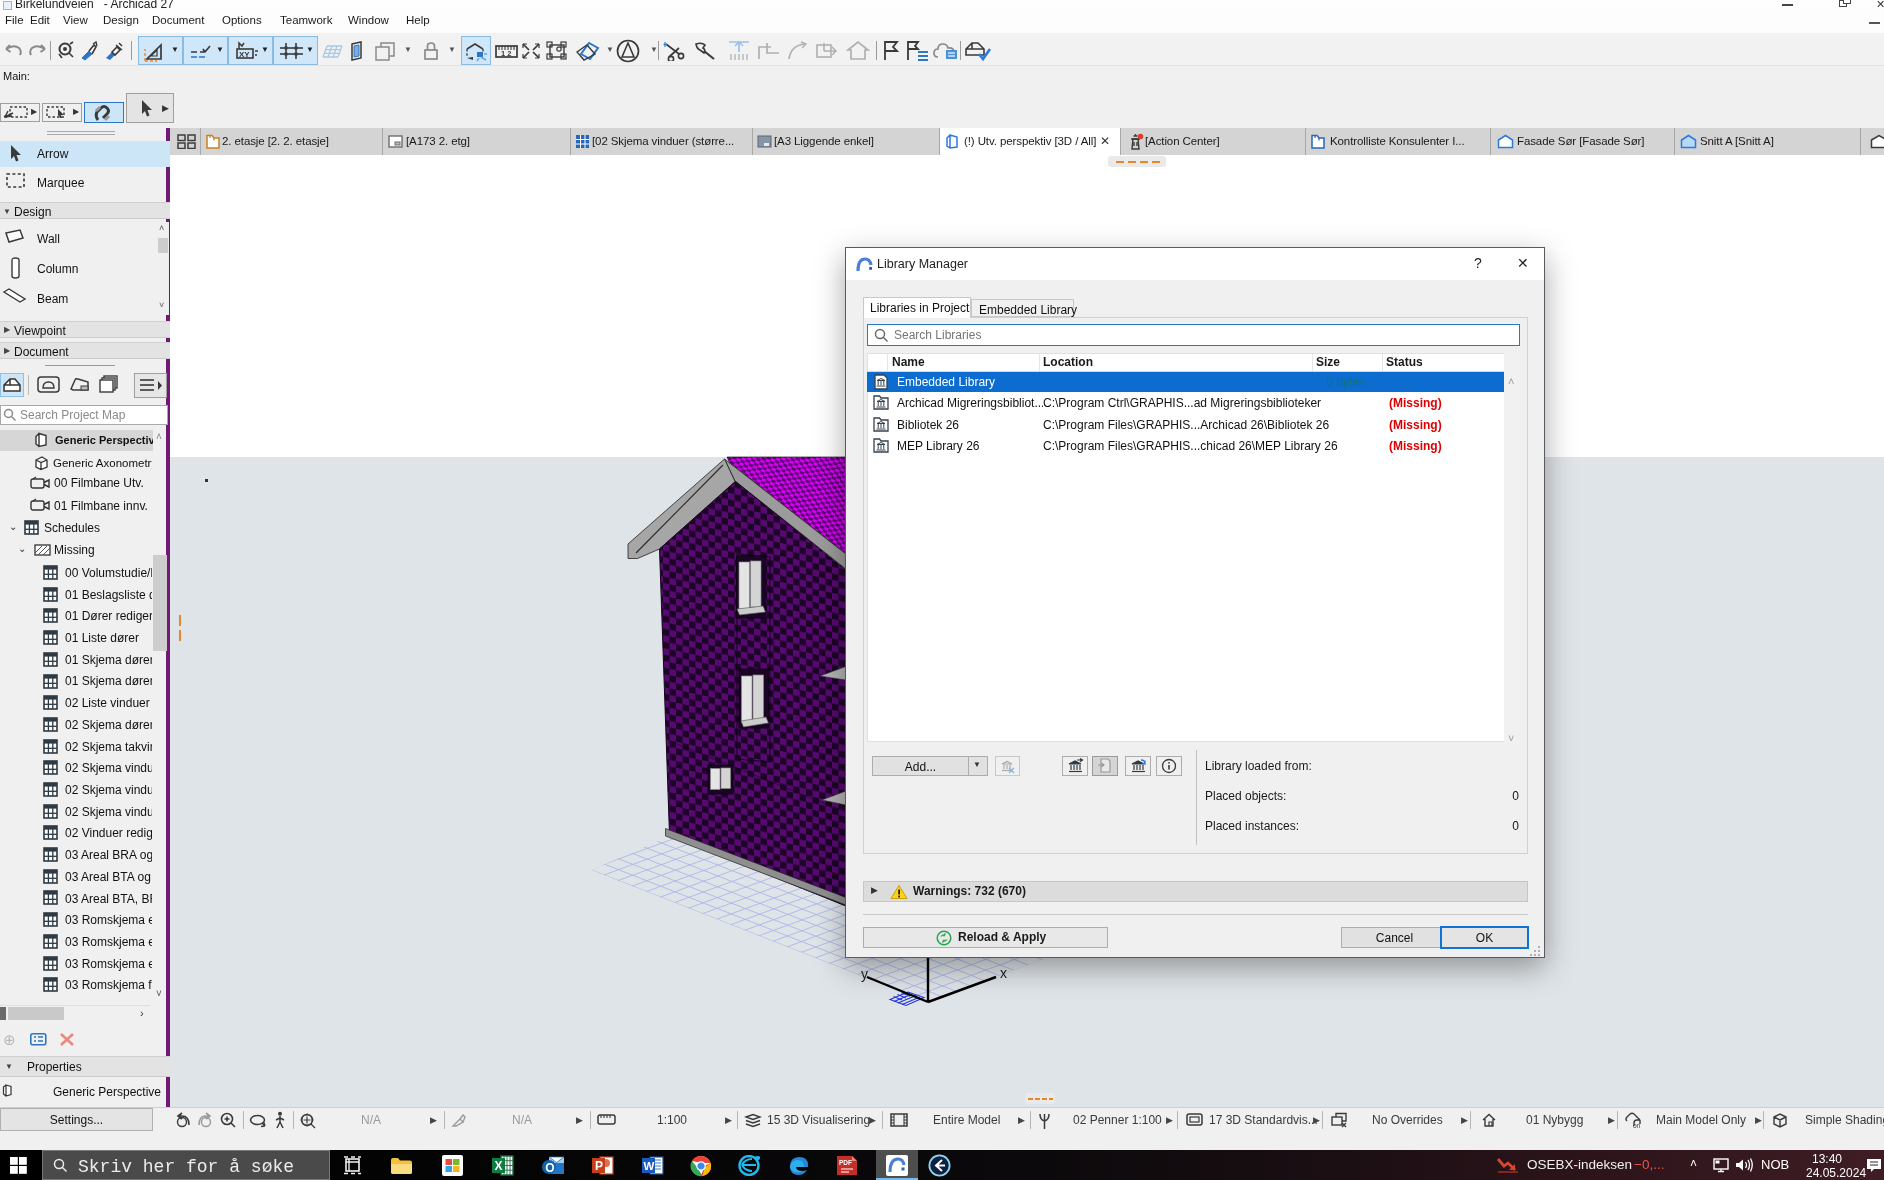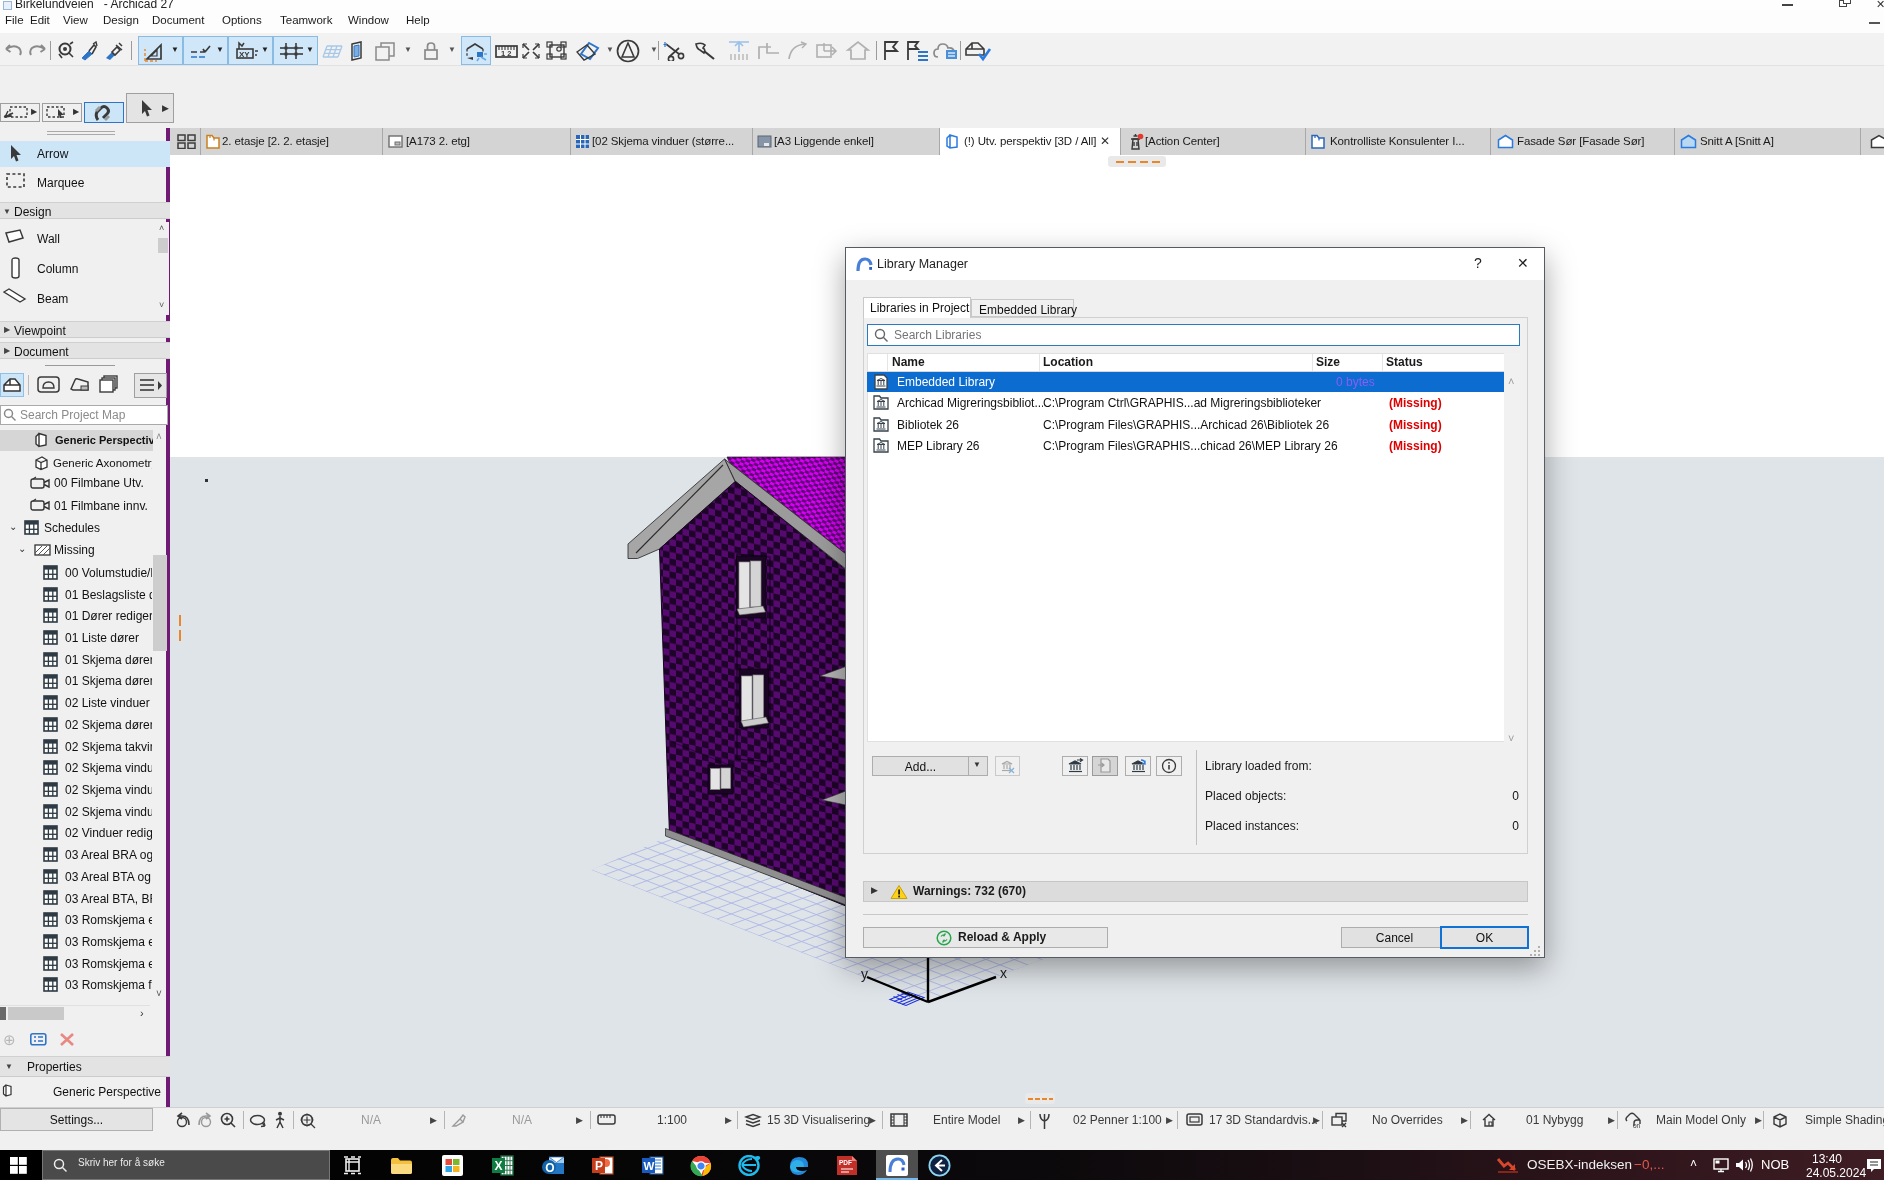--- a/index.html
+++ b/index.html
@@ -245,20 +245,23 @@
           <line x1="15" y1="15" x2="22" y2="15"></line>
         </g>
       </svg>
 <div class="tb-sep" style="left:960px;top:8px;height:19px;"></div>
 <svg class="abs" style="left:964px;top:7px;" width="28" height="22">
         <path d="M2 9 L8 3 L14 3 L20 9 L20 15 L2 15 Z M8 3 L8 9 L2 9 M8 9 L20 9" fill="none" stroke="#3a3a3a" stroke-width="1.6"></path>
         <path d="M15 14 L19 19 L26 9" fill="none" stroke="#2a7ae0" stroke-width="2.6"></path>
       </svg>
     </div>
 
+  <div class="mainrow">
+      <span class="abs" style="left:3px;top:4px;font-size:11px;">Main:</span>
+    </div>
 
   <div class="btnrow" id="btnrow">
       <div class="abs" style="left:0px;top:10px;width:40px;height:19px;background:#f0f0f0;border:1px solid #9f9f9f;"></div>
 <svg class="abs" style="left:3px;top:13px;" width="26" height="13">
         <rect x="7" y="1" width="17" height="10" fill="none" stroke="#3a3a3a" stroke-width="1.4" stroke-dasharray="2.5 2"></rect>
         <path d="M2 11 L10 7 M2 11 L5 5 M2 11 L9 10" stroke="#3a3a3a" stroke-width="1.4"></path>
         <circle cx="2.5" cy="10.5" r="1.6" fill="#3a3a3a"></circle>
       </svg>
 <span class="abs" style="left:31px;top:14px;font-size:8px;color:#333;">▶</span>
 <div class="abs" style="left:42px;top:10px;width:40px;height:19px;background:#f0f0f0;border:1px solid #9f9f9f;"></div>
@@ -902,21 +905,21 @@
         <path d="M2 1 L11 1 L14 4 L14 15 L2 15 Z" fill="#fff" stroke="#37424c" stroke-width="1.3"></path>
         <g stroke="#37424c" stroke-width="1" fill="none">
           <path d="M4 6.5 L8 4.5 L12 6.5 Z"></path>
           <line x1="5.2" y1="7" x2="5.2" y2="11"></line>
           <line x1="8" y1="7" x2="8" y2="11"></line>
           <line x1="10.8" y1="7" x2="10.8" y2="11"></line>
           <line x1="3.5" y1="12" x2="12.5" y2="12"></line>
         </g>
       </svg>
 <span class="abs" style="left:51px;top:127px;color:#fff;">Embedded Library</span>
-<span class="abs" style="left:490px;top:127px;color:#8b5cf6;width:67px;text-align:left;display:inline-block;">0 bytes</span>
+<span class="abs" style="left:466px;top:127px;color:#0f766e;width:67px;text-align:center;display:inline-block;">0 bytes</span>
 <svg class="abs" style="left:27px;top:147px;" width="16" height="16">
         <path d="M1 3 L1 14 L15 14 L15 3 L8 3 L6.5 1 L1 1 Z" fill="#fff" stroke="#37424c" stroke-width="1.3"></path>
         <g stroke="#37424c" stroke-width="1" fill="none">
           <path d="M4 6.5 L8 4.5 L12 6.5 Z"></path>
           <line x1="5.2" y1="7" x2="5.2" y2="11"></line>
           <line x1="8" y1="7" x2="8" y2="11"></line>
           <line x1="10.8" y1="7" x2="10.8" y2="11"></line>
           <line x1="3.5" y1="12" x2="12.5" y2="12"></line>
         </g>
       </svg>
@@ -1138,21 +1141,21 @@
           <rect x="9" y="0" width="7.8" height="7.8"></rect>
           <rect x="0" y="9" width="7.8" height="7.8"></rect>
           <rect x="9" y="9" width="7.8" height="7.8"></rect>
         </g>
       </svg>
 <div class="abs" style="left:42px;top:0px;width:288px;height:30px;background:#4a4a4a;border:1px solid #777;"></div>
 <svg class="abs" style="left:53px;top:8px;" width="15" height="15">
         <circle cx="6" cy="6" r="4.5" fill="none" stroke="#eee" stroke-width="1.5"></circle>
         <line x1="9.5" y1="9.5" x2="13.5" y2="13.5" stroke="#eee" stroke-width="1.5"></line>
       </svg>
-<span class="abs" style="left:78px;top:7px;color:#ececec;font-size:10px;">Skriv her for å søke</span>
+<span class="abs" style="left:78px;top:7px;color:#ececec;font-size:18px;font-family:Liberation Mono, monospace;">Skriv her for å søke</span>
 <svg class="abs" style="left:343px;top:6px;" width="20" height="19">
         <rect x="3" y="3" width="13" height="12" fill="none" stroke="#f0f0f0" stroke-width="1.6"></rect>
         <path d="M3 6 L16 6 M6 3 L6 15 M1 1 L5 1 M8 1 L12 1 M15 1 L18 1 M1 17.5 L5 17.5 M8 17.5 L12 17.5 M15 17.5 L18 17.5" stroke="#f0f0f0" stroke-width="1.4"></path>
       </svg>
 <svg class="abs" style="left:390px;top:6px;" width="23" height="19">
         <path d="M1 4 Q1 2 3 2 L8 2 L10 4.5 L20 4.5 Q22 4.5 22 6.5 L22 16 Q22 18 20 18 L3 18 Q1 18 1 16 Z" fill="#f5c13d"></path>
         <path d="M1 8 L22 8 L22 16 Q22 18 20 18 L3 18 Q1 18 1 16 Z" fill="#fadb7f"></path>
       </svg>
 <svg class="abs" style="left:442px;top:5px;" width="21" height="21">
         <rect x="0" y="0" width="21" height="21" rx="2" fill="#fff"></rect>

